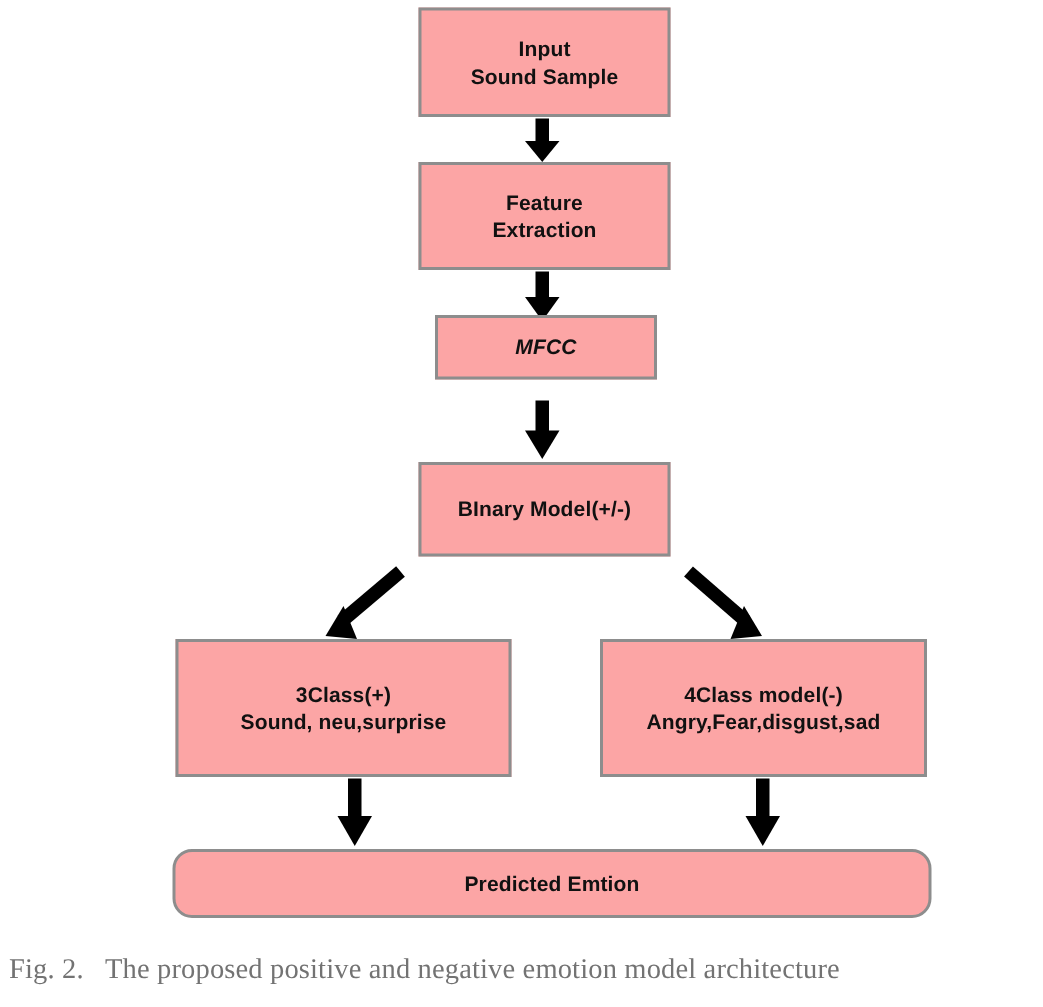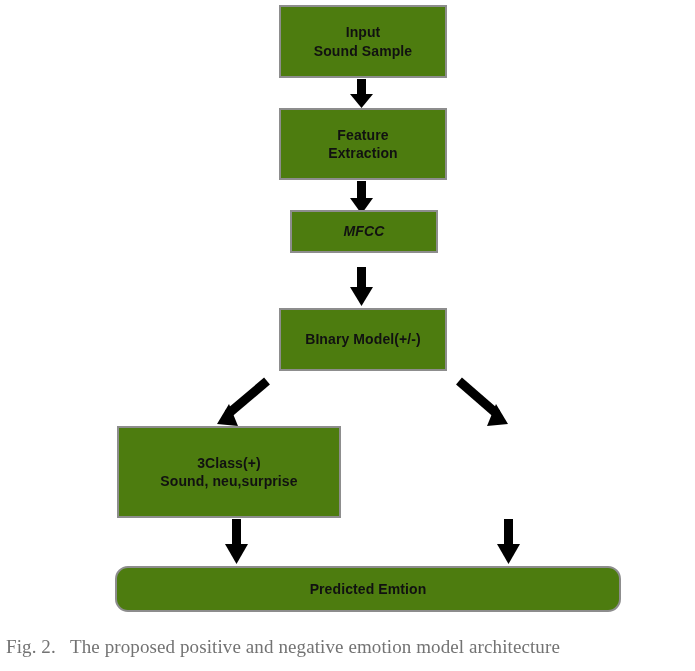--- a/index.html
+++ b/index.html
@@ -18,21 +18,21 @@
     position: absolute;
     left: 0;
     top: 0;
     width: 695px;
     height: 671px;
   }
   .node {
     position: absolute;
     box-sizing: border-box;
     border: 2px solid #8d8d8d;
-    background: #4d7c0f;
+    background: #fca5a5;
     color: #111111;
     font-weight: bold;
     font-size: 14px;
     line-height: 1.32;
     text-align: center;
     display: flex;
     flex-direction: column;
     align-items: center;
     justify-content: center;
     letter-spacing: 0.1px;
@@ -126,20 +126,24 @@
 
   <div class="node" id="node-binary">
     <span>BInary Model(+/-)</span>
   </div>
 
   <div class="node" id="node-3class">
     <span>3Class(+)</span>
     <span class="line2">Sound, neu,surprise</span>
   </div>
 
+  <div class="node" id="node-4class">
+    <span>4Class model(-)</span>
+    <span class="line2">Angry,Fear,disgust,sad</span>
+  </div>
 
   <div class="node" id="node-predicted">
     <span>Predicted Emtion</span>
   </div>
 
   <div class="caption">Fig. 2.   The proposed positive and negative emotion model architecture</div>
 
 </div>
 
 </body></html>

